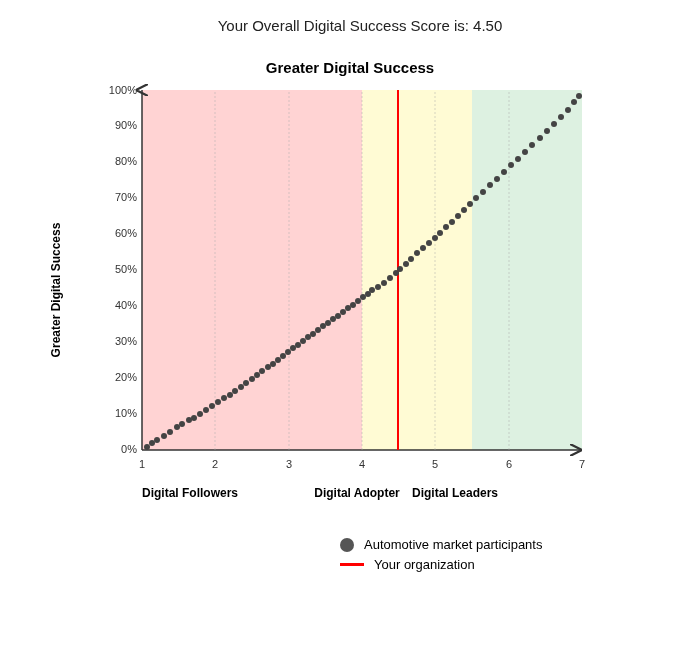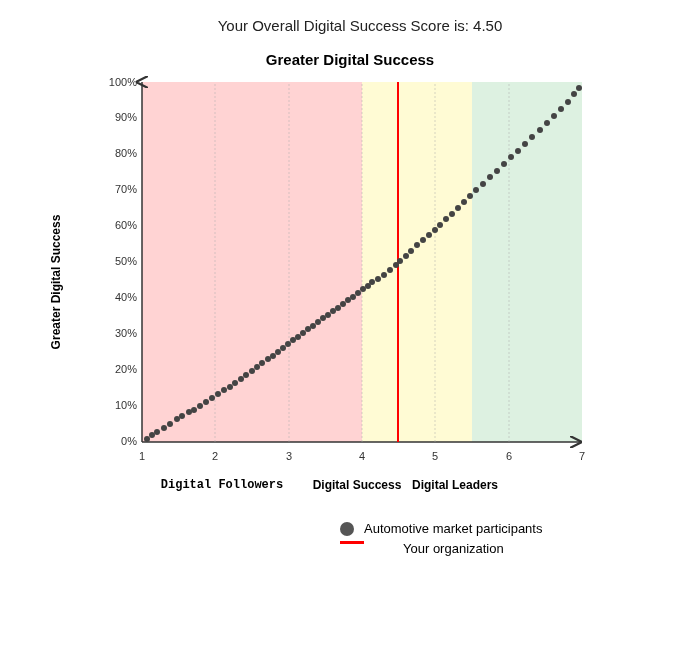--- a/index.html
+++ b/index.html
@@ -27,21 +27,21 @@
     }
     .desc-line {
       font-size: 13.5px;
     }
     .bold { font-weight: bold; }
 
     .chart-wrapper {
       position: relative;
       width: 640px;
       height: 460px;
-      margin: 4px auto;
+      margin: 12px auto;
     }
 
     .chart-title {
       text-align: center;
       font-weight: bold;
       font-size: 15px;
       margin-bottom: 4px;
       position: relative;
     }
 
@@ -199,30 +199,30 @@
           <circle cx="479" cy="37" r="3"></circle>
           <circle cx="486" cy="30" r="3"></circle>
           <circle cx="492" cy="22" r="3"></circle>
           <circle cx="497" cy="16" r="3"></circle>
         </g>
 
       </svg>
 
       
       <div style="display:flex; margin-left:0; font-size:12px; font-weight:bold; width:520px; margin-top:2px;">
-        <div style="width:220px; text-align:center; padding-left:60px;font-family:Liberation Mono, monospace;">Digital Followers</div>
-        <div style="width:110px; text-align:center;">Digital Success</div>
+        <div style="width:220px; padding-left:60px;">Digital Followers</div>
+        <div style="width:110px; text-align:center;">Digital Adopter</div>
         <div style="width:110px; text-align:left;">Digital Leaders</div>
       </div>
     </div>
   </div>
 </div>
 
 <div style="display:flex; flex-direction:column; align-items:flex-start; margin-top:6px; margin-left:260px; width:280px; font-size:13px;">
   <div style="display:flex; align-items:center; margin-bottom:5px;">
     <div style="width:14px;height:14px;border-radius:50%;background:#555;margin-right:10px;flex-shrink:0;"></div>
     <span>Automotive market participants</span>
   </div>
-  <div style="display:flex; align-items:flex-start;gap:29px;">
+  <div style="display:flex; align-items:center;">
     <div style="width:24px;height:3px;background:red;margin-right:10px;flex-shrink:0;"></div>
     <span>Your organization</span>
   </div>
 </div>
 
 </body></html>

